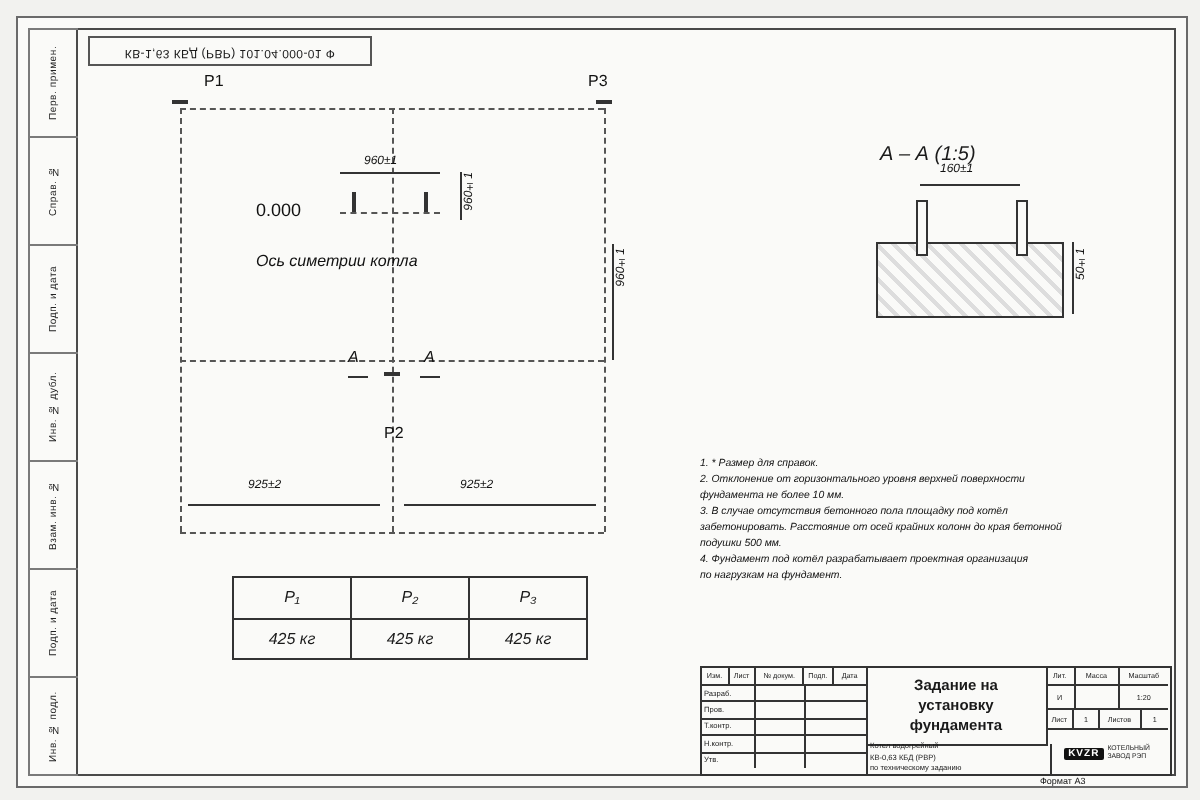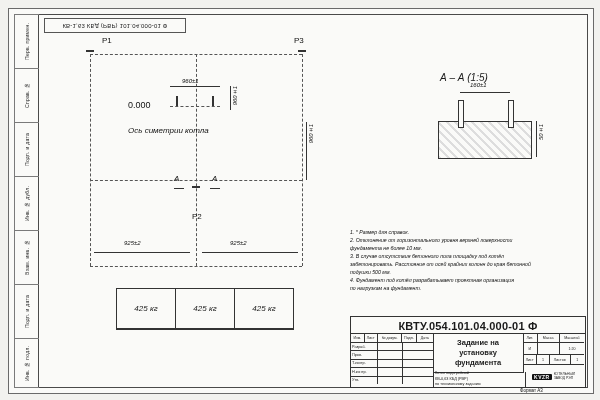--- a/index.html
+++ b/index.html
@@ -238,27 +238,31 @@
     <div>фундамента не более 10 мм.</div>
     <div>3. В случае отсутствия бетонного пола площадку под котёл</div>
     <div>забетонировать. Расстояние от осей крайних колонн до края бетонной</div>
     <div>подушки 500 мм.</div>
     <div>4. Фундамент под котёл разрабатывает проектная организация</div>
     <div>по нагрузкам на фундамент.</div>
   </div>
 
   <div class="loadtbl">
     <div class="lt-row">
+      <div class="lt-cell">Р₁</div>
+      <div class="lt-cell">Р₂</div>
+      <div class="lt-cell">Р₃</div>
+    </div>
+    <div class="lt-row">
       <div class="lt-cell">425 кг</div>
       <div class="lt-cell">425 кг</div>
       <div class="lt-cell">425 кг</div>
     </div>
   </div>
 
-  <div class="desig">КВТУ.054.101.04.000-01 Ф</div>
 
   <div class="tblock">
 
     <div class="tb-left">
       <div class="tb-hdr">
         <div style="width:13px;">Изм.</div>
         <div style="width:13px;">Лист</div>
         <div style="width:24px;">№ докум.</div>
         <div style="width:14px;">Подп.</div>
         <div style="width:17px;border-right:none;">Дата</div>

